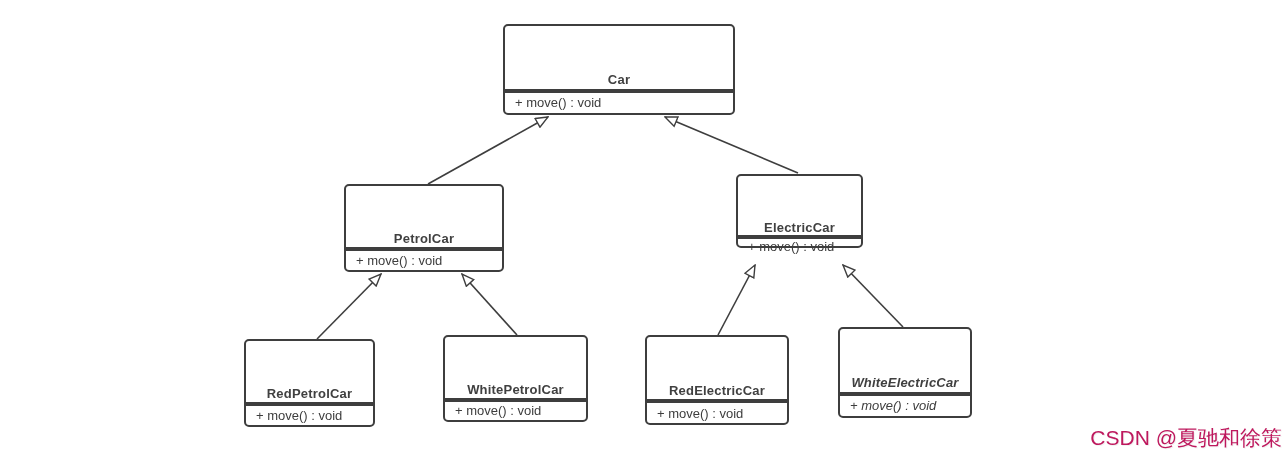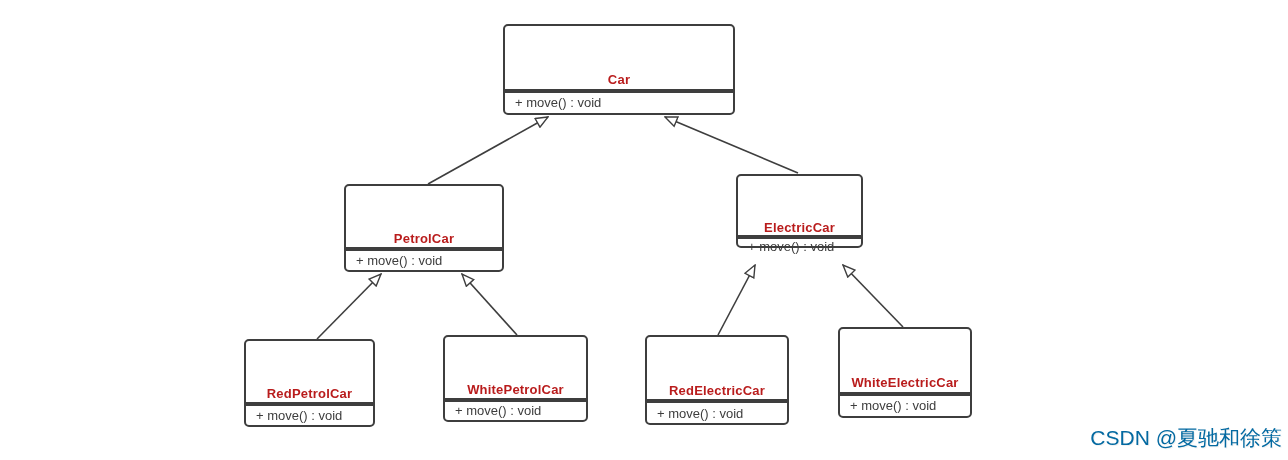--- a/index.html
+++ b/index.html
@@ -34,21 +34,21 @@
   }
   .uml-class .title {
     box-sizing: border-box;
     height: 29px;
     border-bottom: 2px solid #3e3e3e;
     display: flex;
     align-items: center;
     justify-content: center;
     font-weight: bold;
     font-size: 13px;
-    color: #b91c1c;
+    color: #404040;
     letter-spacing: 0.2px;
     margin-top: 44px;
   }
   .uml-class .attributes {
     flex: 1 1 auto;
     border-bottom: 2px solid #3e3e3e;
   }
   .uml-class .methods {
     box-sizing: border-box;
     height: 29px;
@@ -59,28 +59,28 @@
     color: #3d3d3d;
     white-space: nowrap;
   }
   
   .box-car            { left: 503px; top: 24px;  width: 232px; height: 91px; }
   .box-petrol         { left: 344px; top: 184px; width: 160px; height: 88px; }
   .box-electric       { left: 736px; top: 174px; width: 127px; height: 74px; }
   .box-red-petrol     { left: 244px; top: 339px; width: 131px; height: 88px; }
   .box-white-petrol   { left: 443px; top: 335px; width: 145px; height: 87px; }
   .box-red-electric   { left: 645px; top: 335px; width: 144px; height: 90px; }
-  .box-white-electric { left: 838px; top: 327px; width: 134px; height: 91px; }
+  .box-white-electric { left: 838px; top: 327px; width: 134px; height: 91px; font-style: italic; }
 
   .watermark {
     position: absolute;
     right: 6px;
     top: 424px;
     font-size: 21px;
-    color: #0369a1;
+    color: #be185d;
     text-shadow: 1px 1px 0 #f2f2f2;
     z-index: 3;
     white-space: nowrap;
   }
 </style>
 </head>
 <body>
 
 <div class="canvas">
 

